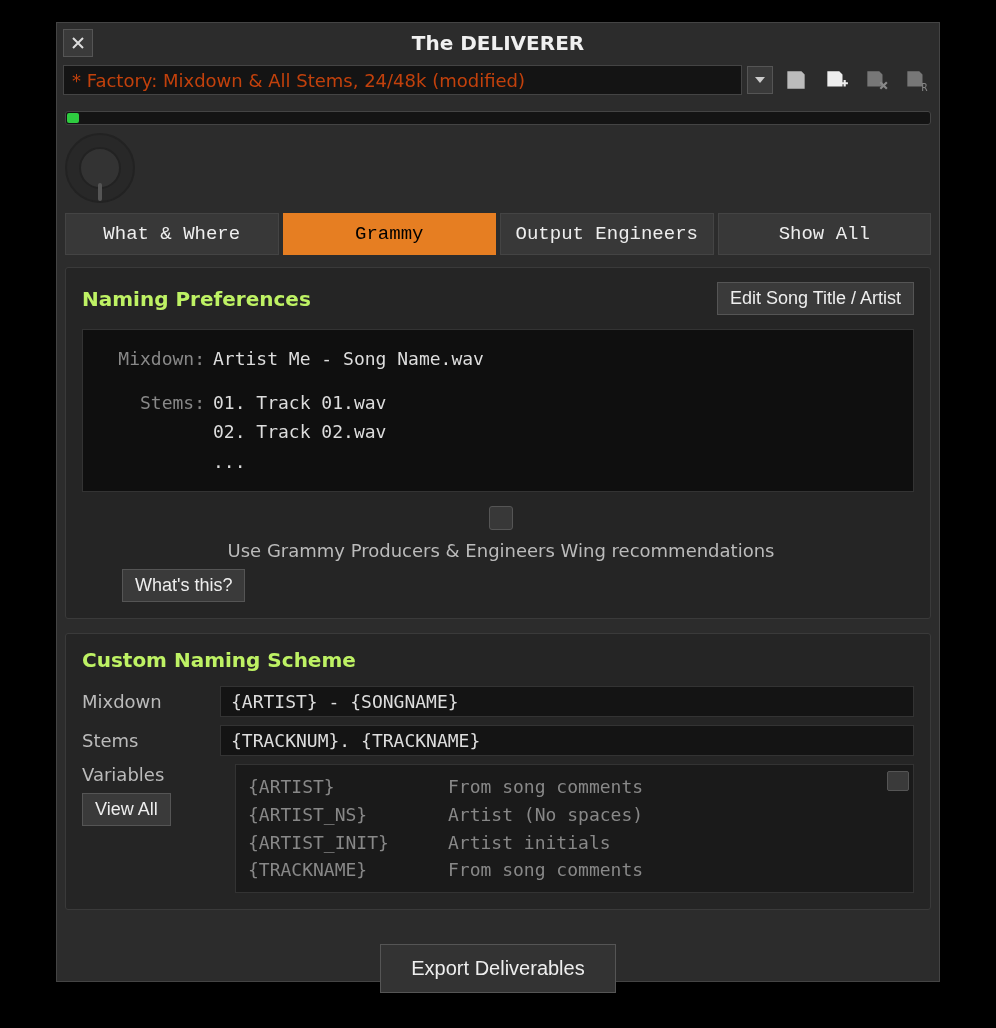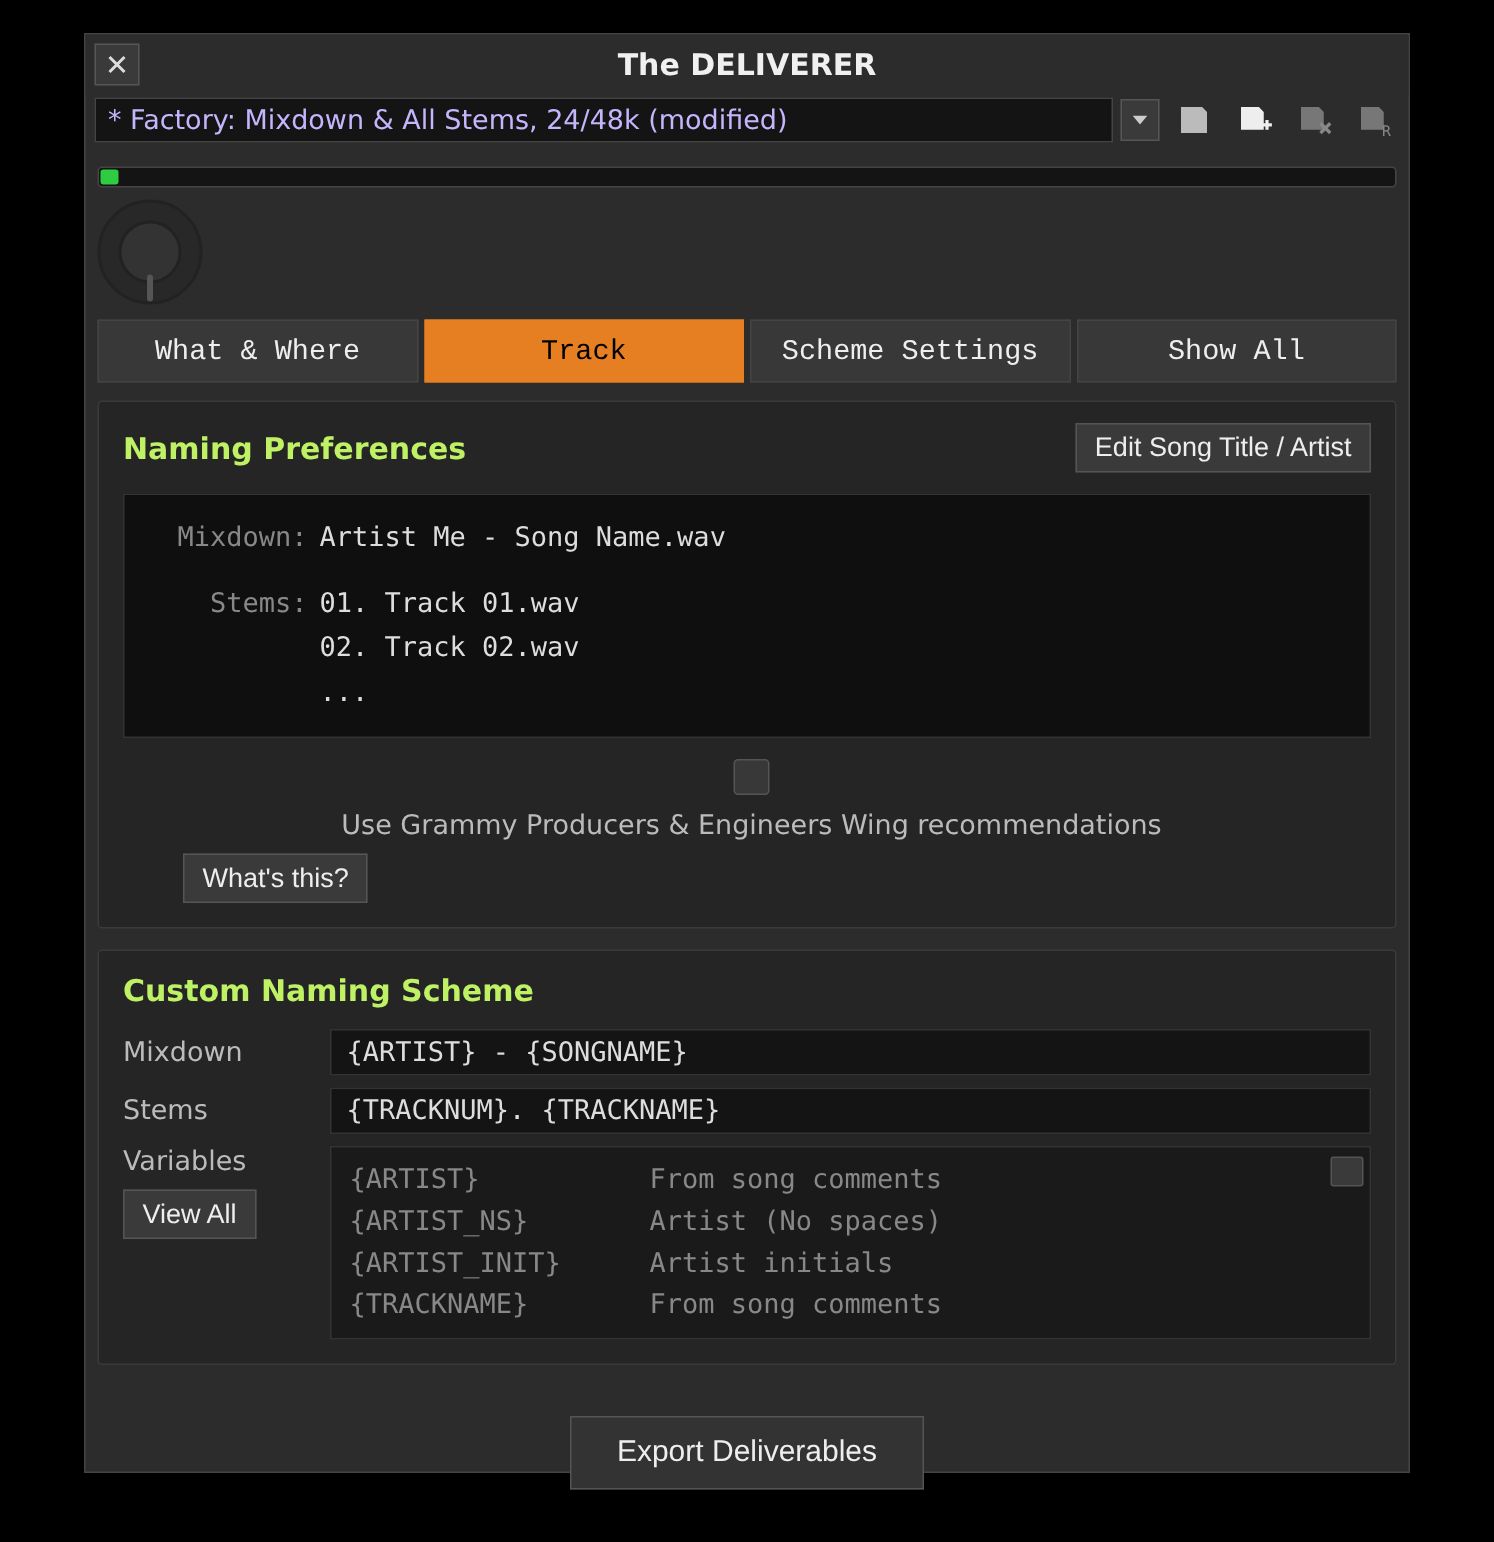--- a/index.html
+++ b/index.html
@@ -53,21 +53,21 @@
 }
 .preset-select {
   flex: 1;
   height: 30px;
   background: #141414;
   border: 1px solid #444;
   display: flex;
   align-items: center;
   padding: 0 8px;
   font-size: 18px;
-  color: #c4b5fd;
+  color: #c2410c;
   position: relative;
 }
 .preset-caret {
   width: 26px;
   height: 28px;
   background: #3a3a3a;
   border: 1px solid #555;
   display: flex;
   align-items: center;
   justify-content: center;
@@ -241,21 +241,21 @@
   flex: 1;
   background: #141414;
   border: 1px solid #333;
   padding: 4px 10px;
   font-family: "DejaVu Sans Mono", monospace;
   font-size: 18px;
   color: #ddd;
 }
 .vars-row {
   display: flex;
-  gap: 8px;
+  gap: 23px;
   margin-top: 6px;
 }
 .vars-left {
   width: 130px;
   display: flex;
   flex-direction: column;
   align-items: flex-start;
   gap: 8px;
 }
 .vars-box {
@@ -353,22 +353,22 @@
   <div class="knob-area">
     <div class="knob">
       <div class="knob-outer"></div>
       <div class="knob-inner"></div>
       <div class="knob-tick"></div>
     </div>
   </div>
 
   <div class="tabs">
     <div class="tab">What &amp; Where</div>
-    <div class="tab active">Track</div>
-    <div class="tab">Scheme Settings</div>
+    <div class="tab active">Grammy</div>
+    <div class="tab">Output Engineers</div>
     <div class="tab">Show All</div>
   </div>
 
   <div class="content">
 
     <div class="panel">
       <div class="panel-header">
         <div class="panel-title">Naming Preferences</div>
         <button class="btn">Edit Song Title / Artist</button>
       </div>

